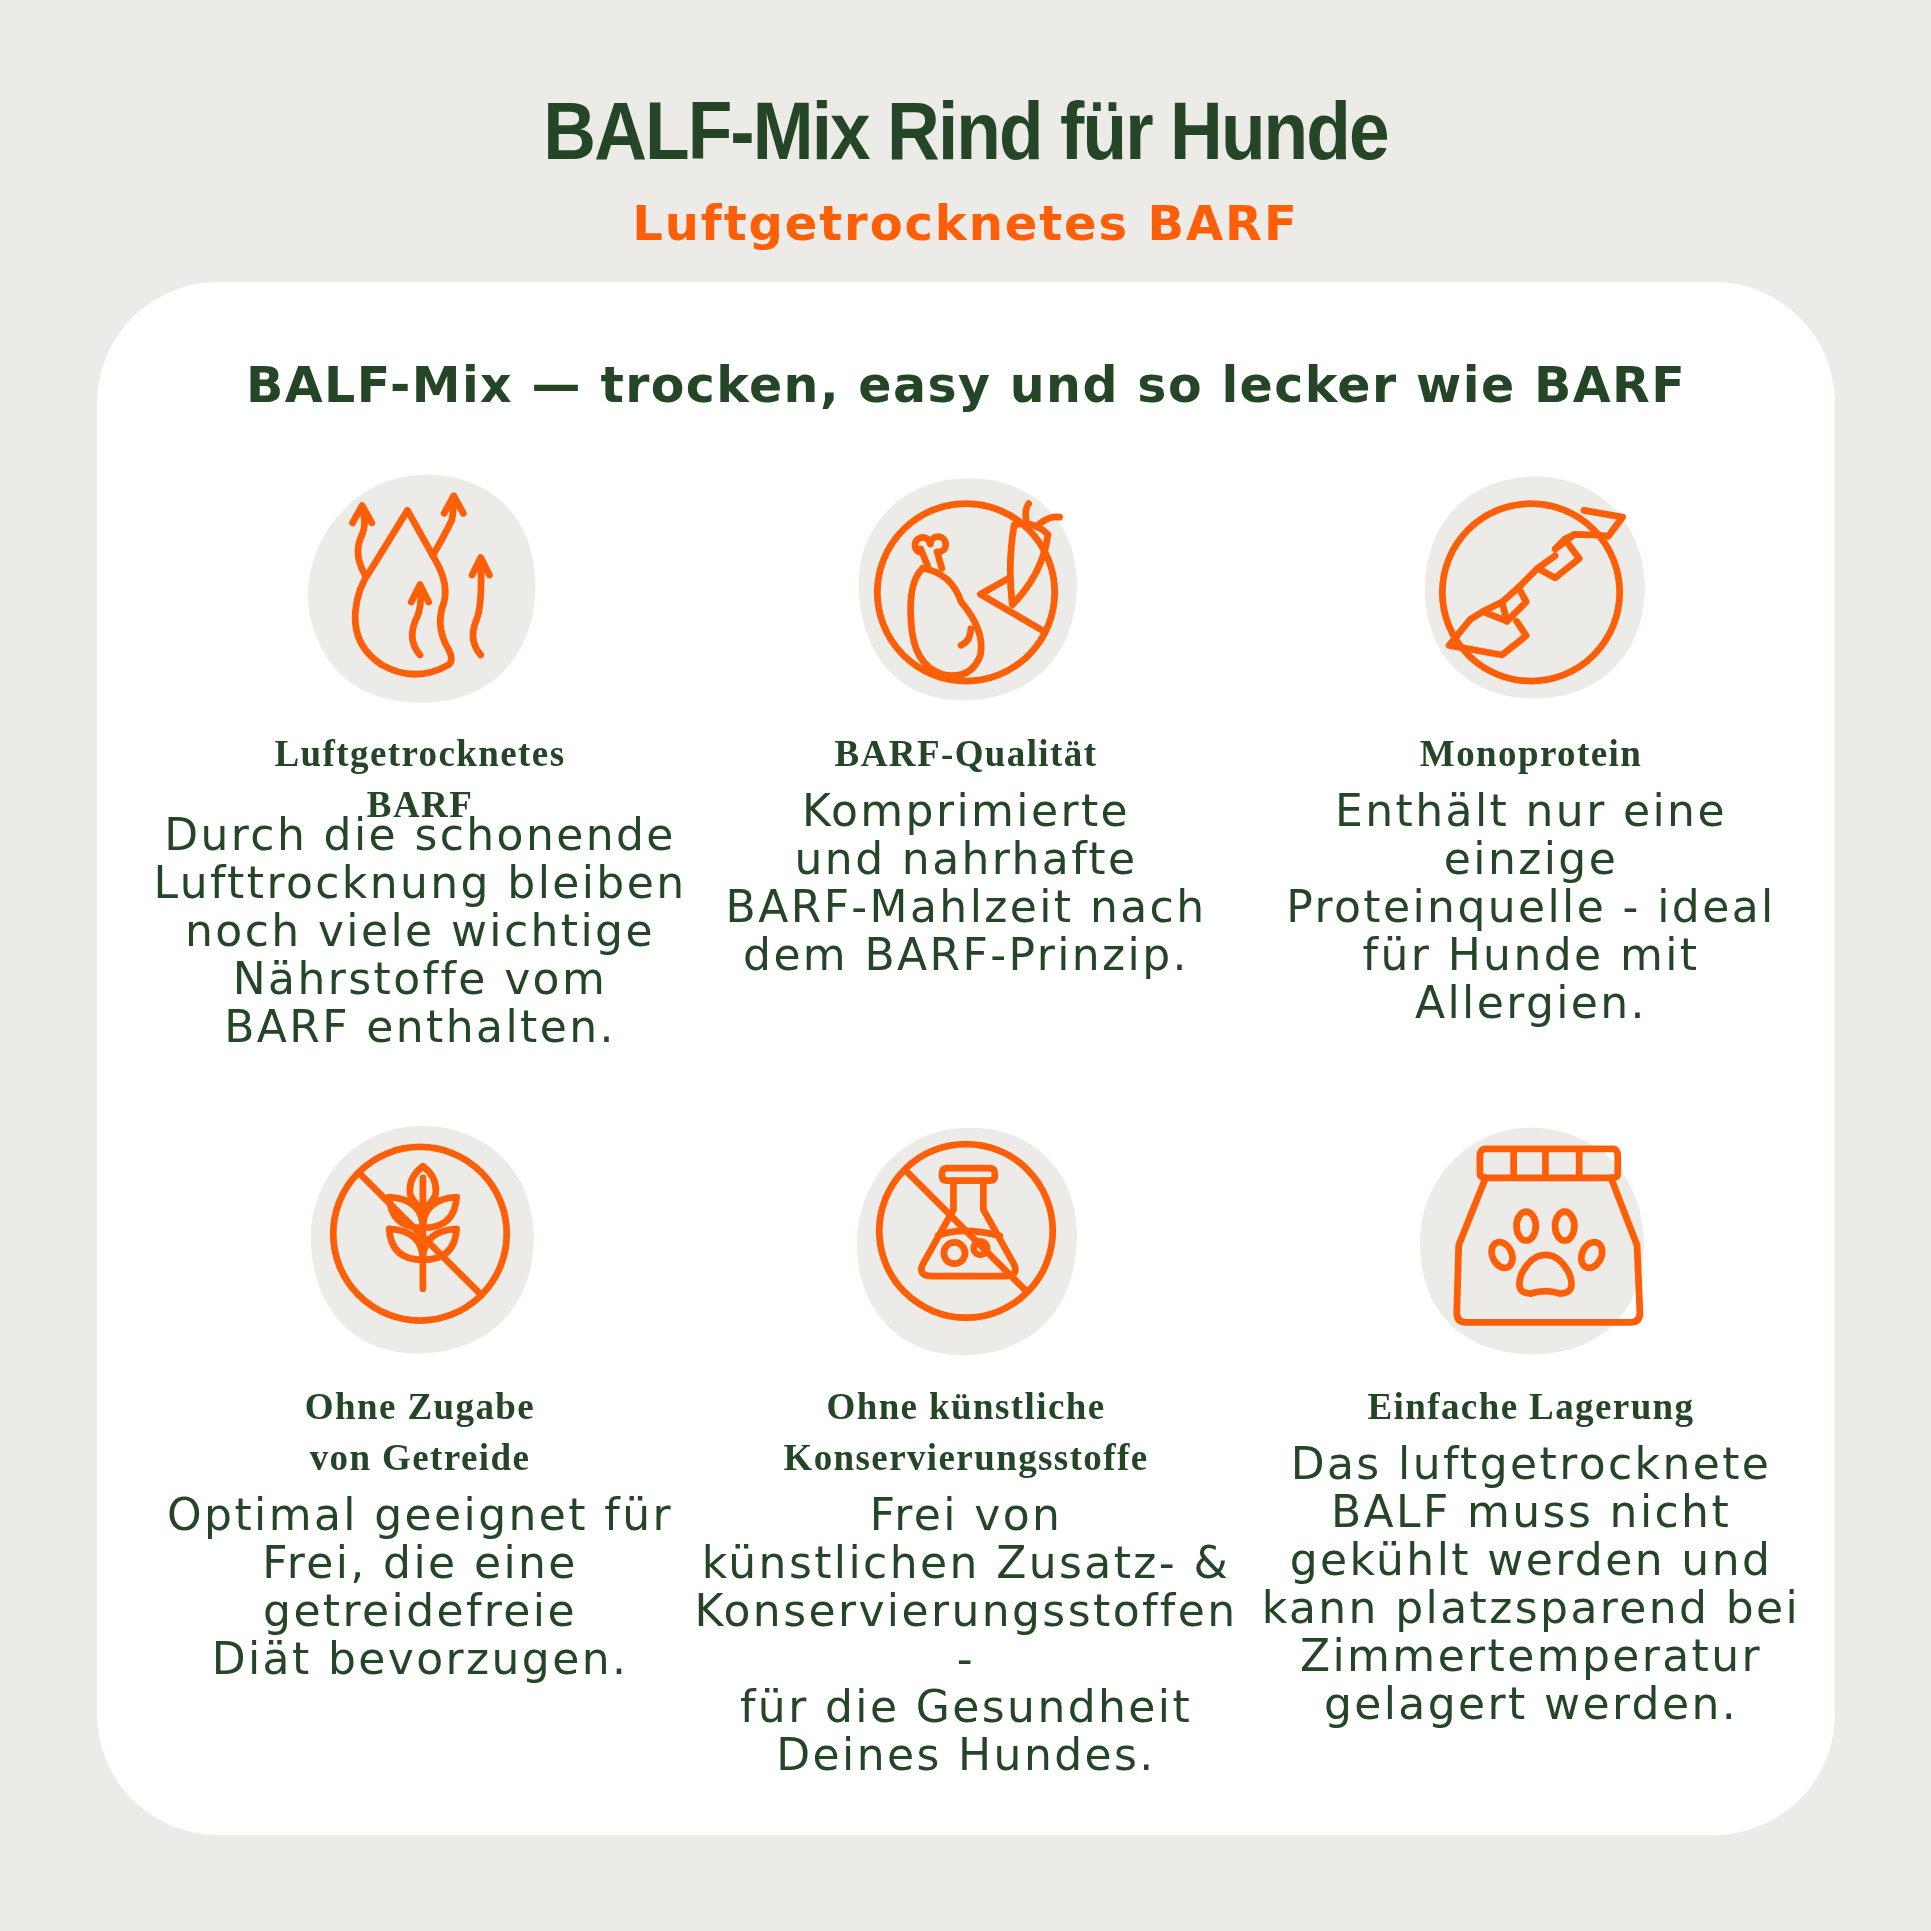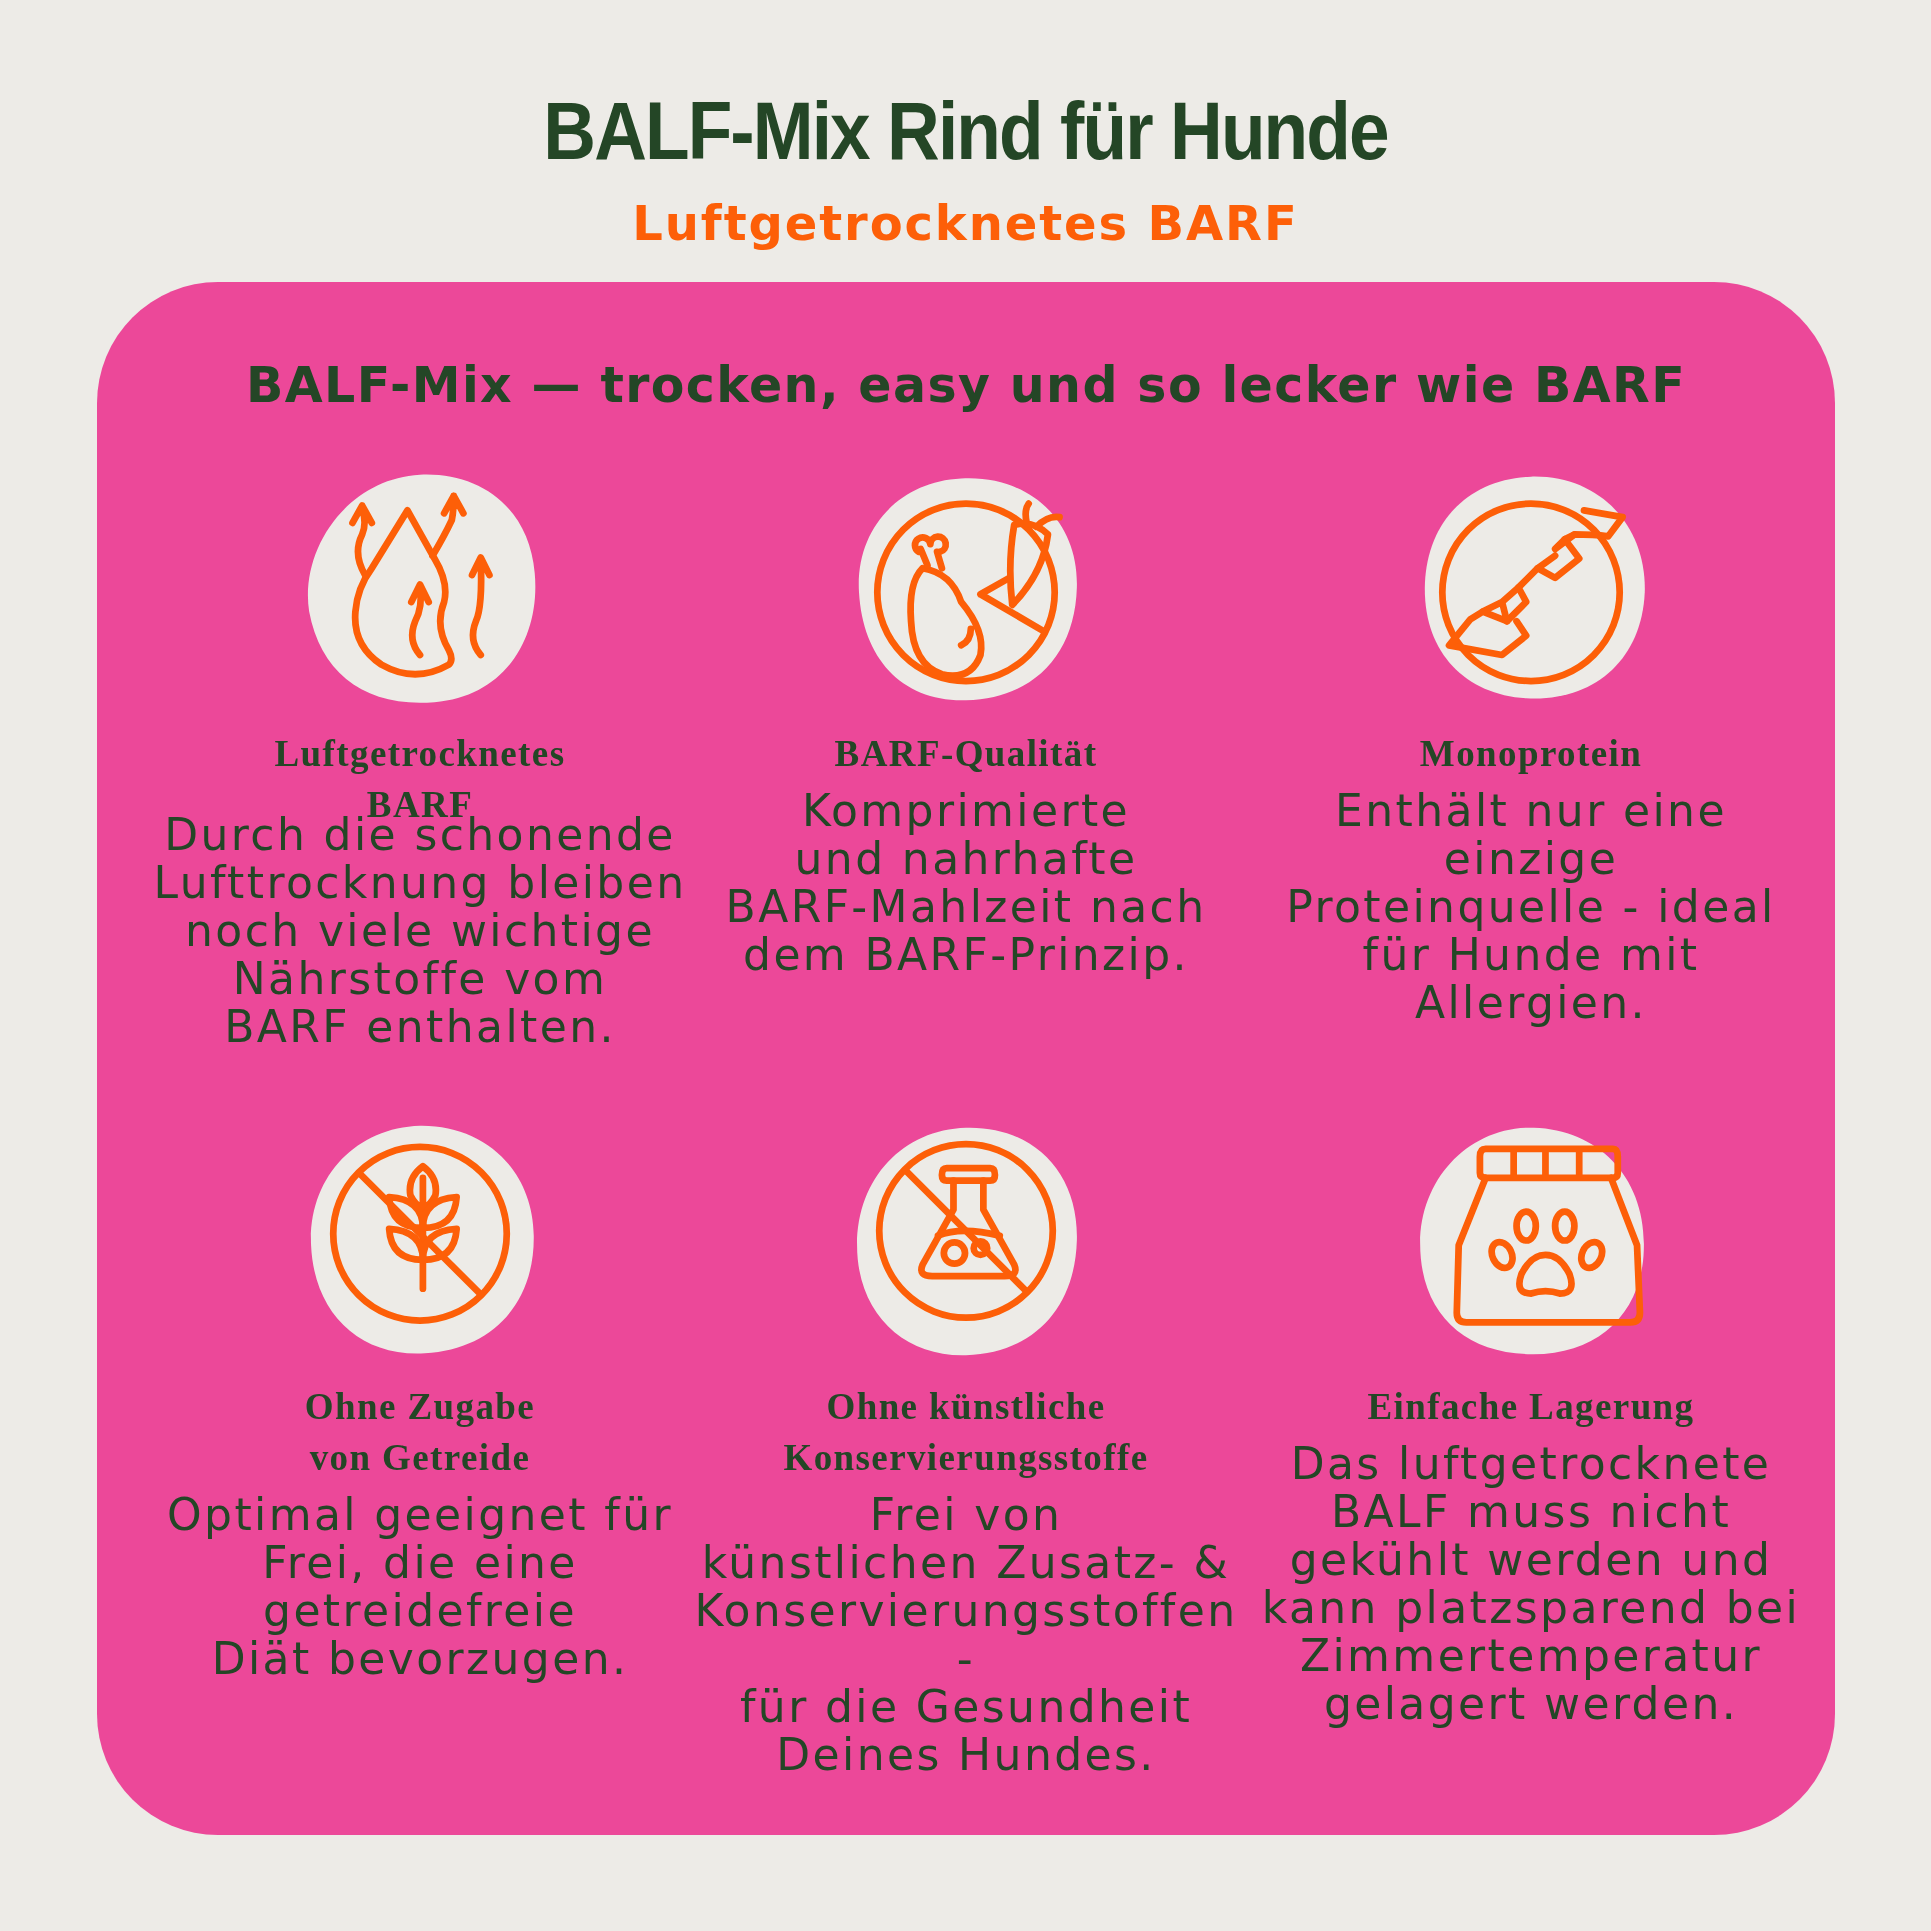--- a/index.html
+++ b/index.html
@@ -12,21 +12,21 @@
     font-family:"Liberation Sans", sans-serif; font-weight:700; font-size:73px;
     letter-spacing:-1.9px; color:#244626; transform:scaleY(1.12);
   }
   .subtitle {
     position:absolute; left:0; width:1931px; top:195px; text-align:center;
     font-family:"DejaVu Sans", sans-serif; font-weight:700; font-size:48px;
     letter-spacing:1.9px; color:#fd5f08;
   }
   .card {
     position:absolute; left:97px; top:282px; width:1738px; height:1553px;
-    background:#ec4899; border-radius:121px;
+    background:#ffffff; border-radius:121px;
   }
   .card-heading {
     position:absolute; left:0; width:1738px; top:75px; text-align:center;
     font-family:"DejaVu Sans", sans-serif; font-weight:700; font-size:49px;
     letter-spacing:1.4px; color:#244626;
   }
   .feature { position:absolute; width:560px; text-align:center; }
   .blob { position:absolute; left:50%; transform:translateX(-50%); }
   .feat-title {
     position:absolute; left:0; width:100%;

